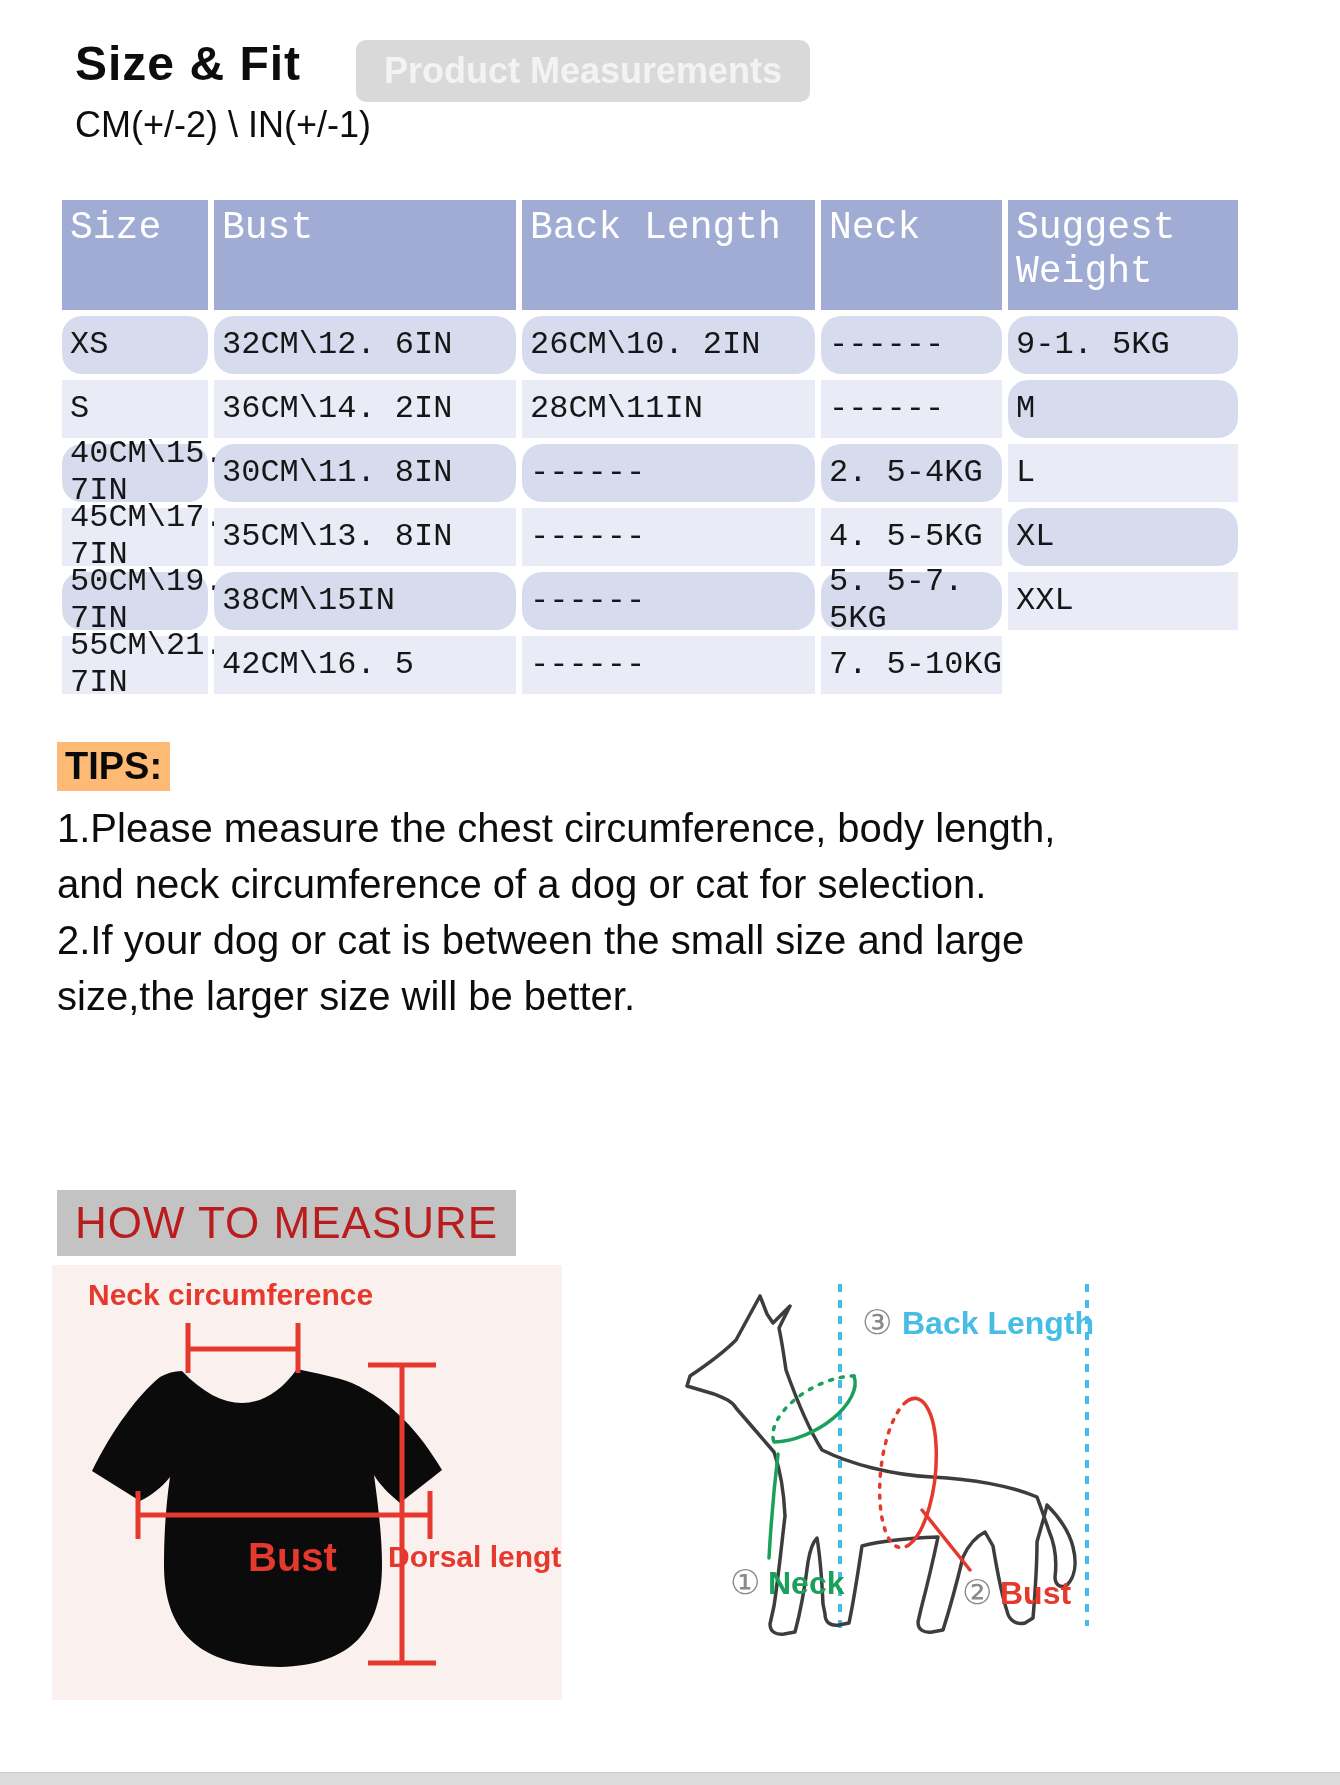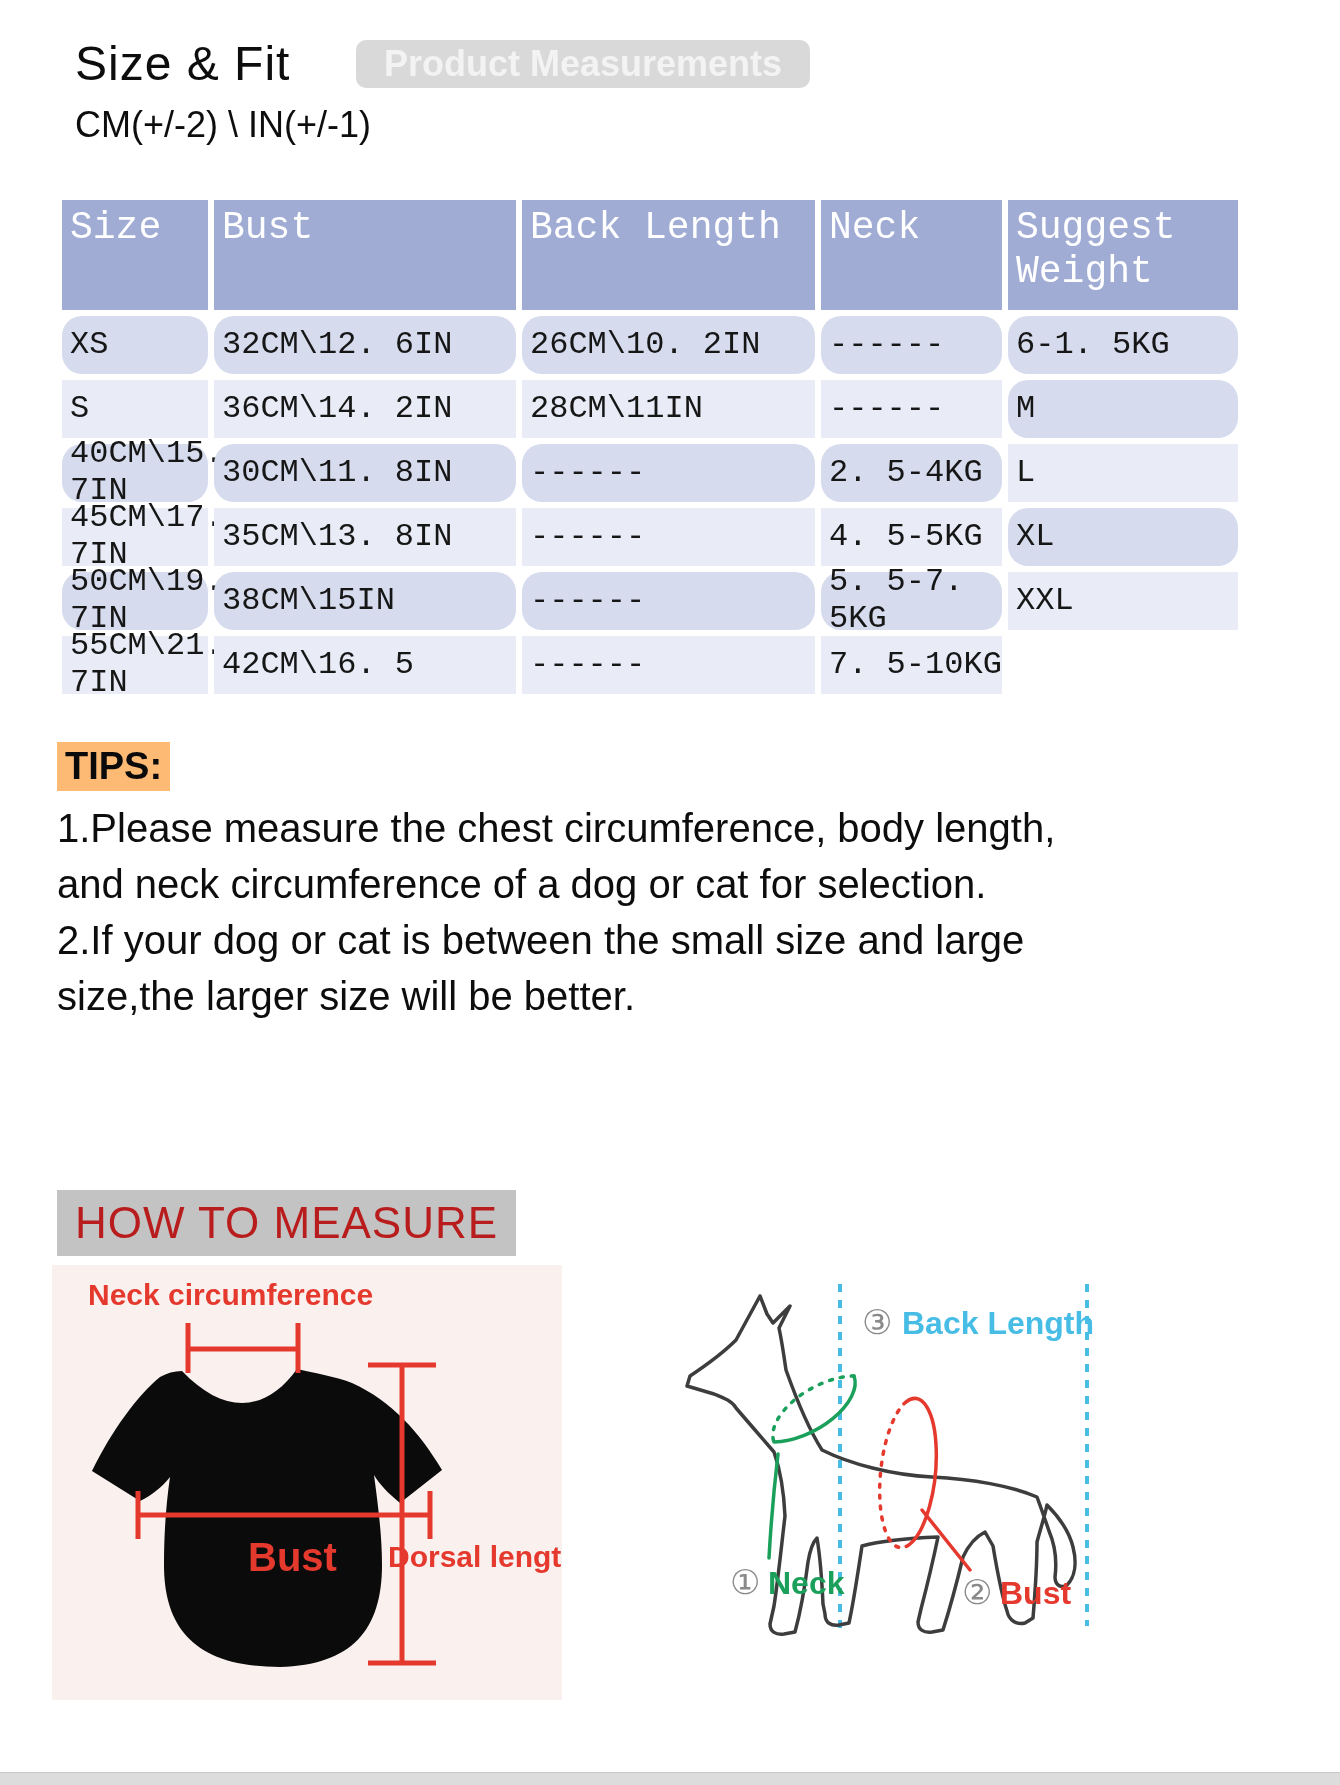--- a/index.html
+++ b/index.html
@@ -1,22 +1,22 @@
 <!DOCTYPE html>
 <html><head>
 <meta charset="utf-8">
 <style>
   html,body{margin:0;padding:0;background:#ffffff;}
   body{width:1340px;height:1785px;position:relative;overflow:hidden;
        font-family:"Liberation Sans",sans-serif;color:#111;}
 
-  .page-title{position:absolute;left:75px;top:36px;font-size:48px;font-weight:normal;
+  .page-title{position:absolute;left:75px;top:36px;font-size:48px;font-weight:bold;
               letter-spacing:1px;color:#0d0d0d;}
   .badge{position:absolute;left:356px;top:40px;background:#d9d9d9;color:#f3f3f3;
-         font-size:36px;font-weight:bold;padding:3px 28px;border-radius:10px;}
+         font-size:36px;font-weight:bold;padding:10px 28px;border-radius:10px;}
   .tolerance{position:absolute;left:75px;top:104px;font-size:36px;color:#0d0d0d;}
 
   .size-table{position:absolute;left:62px;top:200px;display:grid;
               grid-template-columns:146px 302px 293px 181px 230px;
               grid-template-rows:110px repeat(6,58px);
               gap:6px;background:#ffffff;}
   .cell{display:flex;align-items:center;padding-left:8px;
         font-family:"Liberation Mono",monospace;font-size:32px;color:#161616;
         white-space:pre-wrap;line-height:1.15;}
   .cell.head{background:#a0acd4;color:#ffffff;font-size:38px;align-items:flex-start;
@@ -50,21 +50,21 @@
   <div class="cell head">Size</div>
   <div class="cell head">Bust</div>
   <div class="cell head">Back Length</div>
   <div class="cell head">Neck</div>
   <div class="cell head">Suggest Weight</div>
 
   <div class="cell dark">XS</div>
   <div class="cell dark">32CM\12. 6IN</div>
   <div class="cell dark">26CM\10. 2IN</div>
   <div class="cell dark">------</div>
-  <div class="cell dark">6-1. 5KG</div>
+  <div class="cell dark">9-1. 5KG</div>
 
   <div class="cell light">S</div>
   <div class="cell light">36CM\14. 2IN</div>
   <div class="cell light">28CM\11IN</div>
   <div class="cell light">------</div>
 
   <div class="cell dark">M</div>
   <div class="cell dark">40CM\15. 7IN</div>
   <div class="cell dark">30CM\11. 8IN</div>
   <div class="cell dark">------</div>

